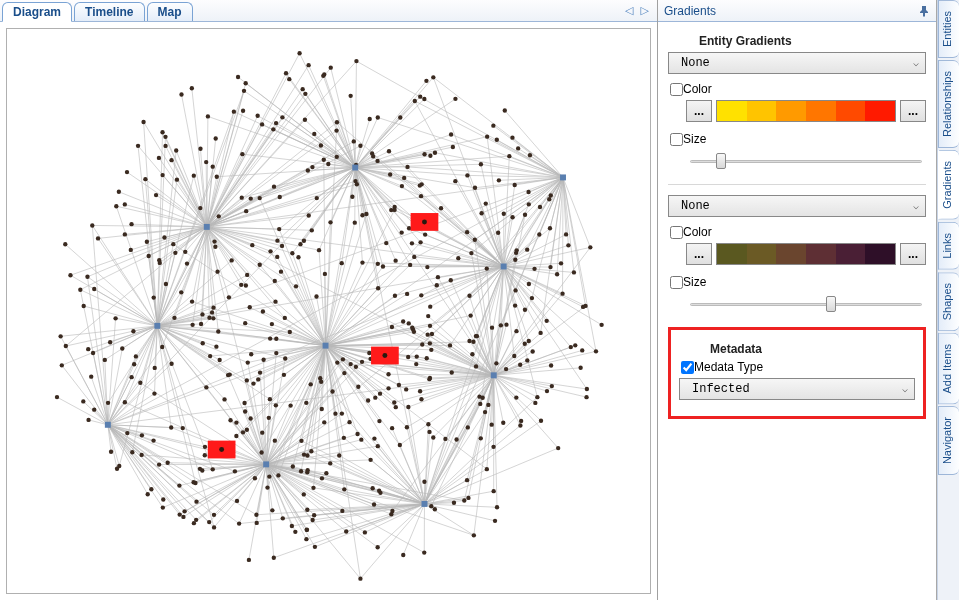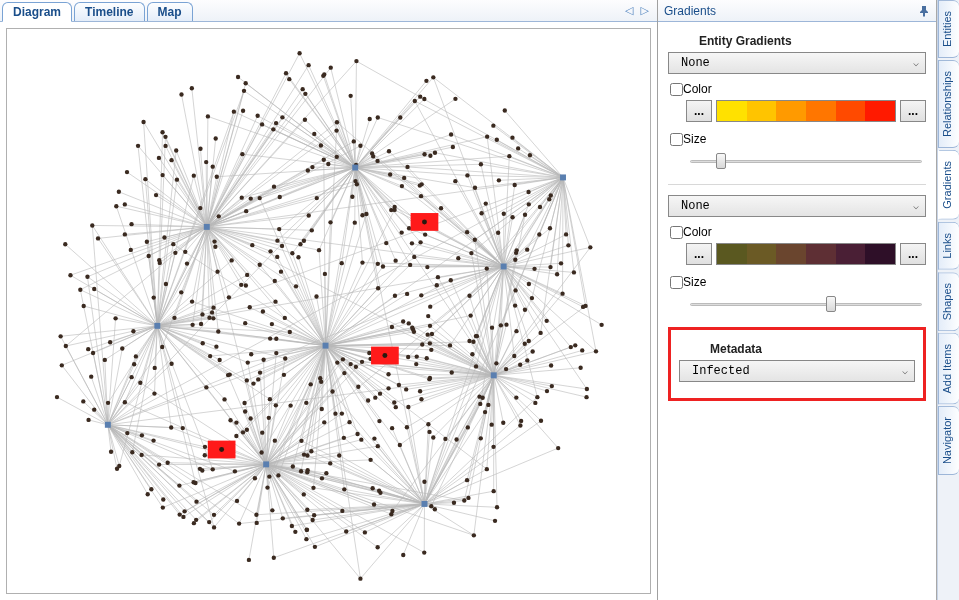--- a/index.html
+++ b/index.html
@@ -1778,20 +1778,24 @@
           <input type="checkbox" style="">
           <span>Size</span>
         </label>
         <div class="slider-row">
           <div class="slider-track"></div>
           <div class="slider-handle" id="rel-slider-handle" style="left: 140px;"></div>
         </div>
 
         <div class="metadata-box">
           <div class="section-header">Metadata</div>
+          <label class="check-row">
+            <input type="checkbox" checked="" style="">
+            <span>Medata Type</span>
+          </label>
           <div class="combo" style="margin-bottom:8px">
             <span>Infected</span>
             <span class="chev">⌵</span>
           </div>
         </div>
       </div>
     </div>
 
     <div class="side-tabs">
       <div class="side-tab">Entities</div>

